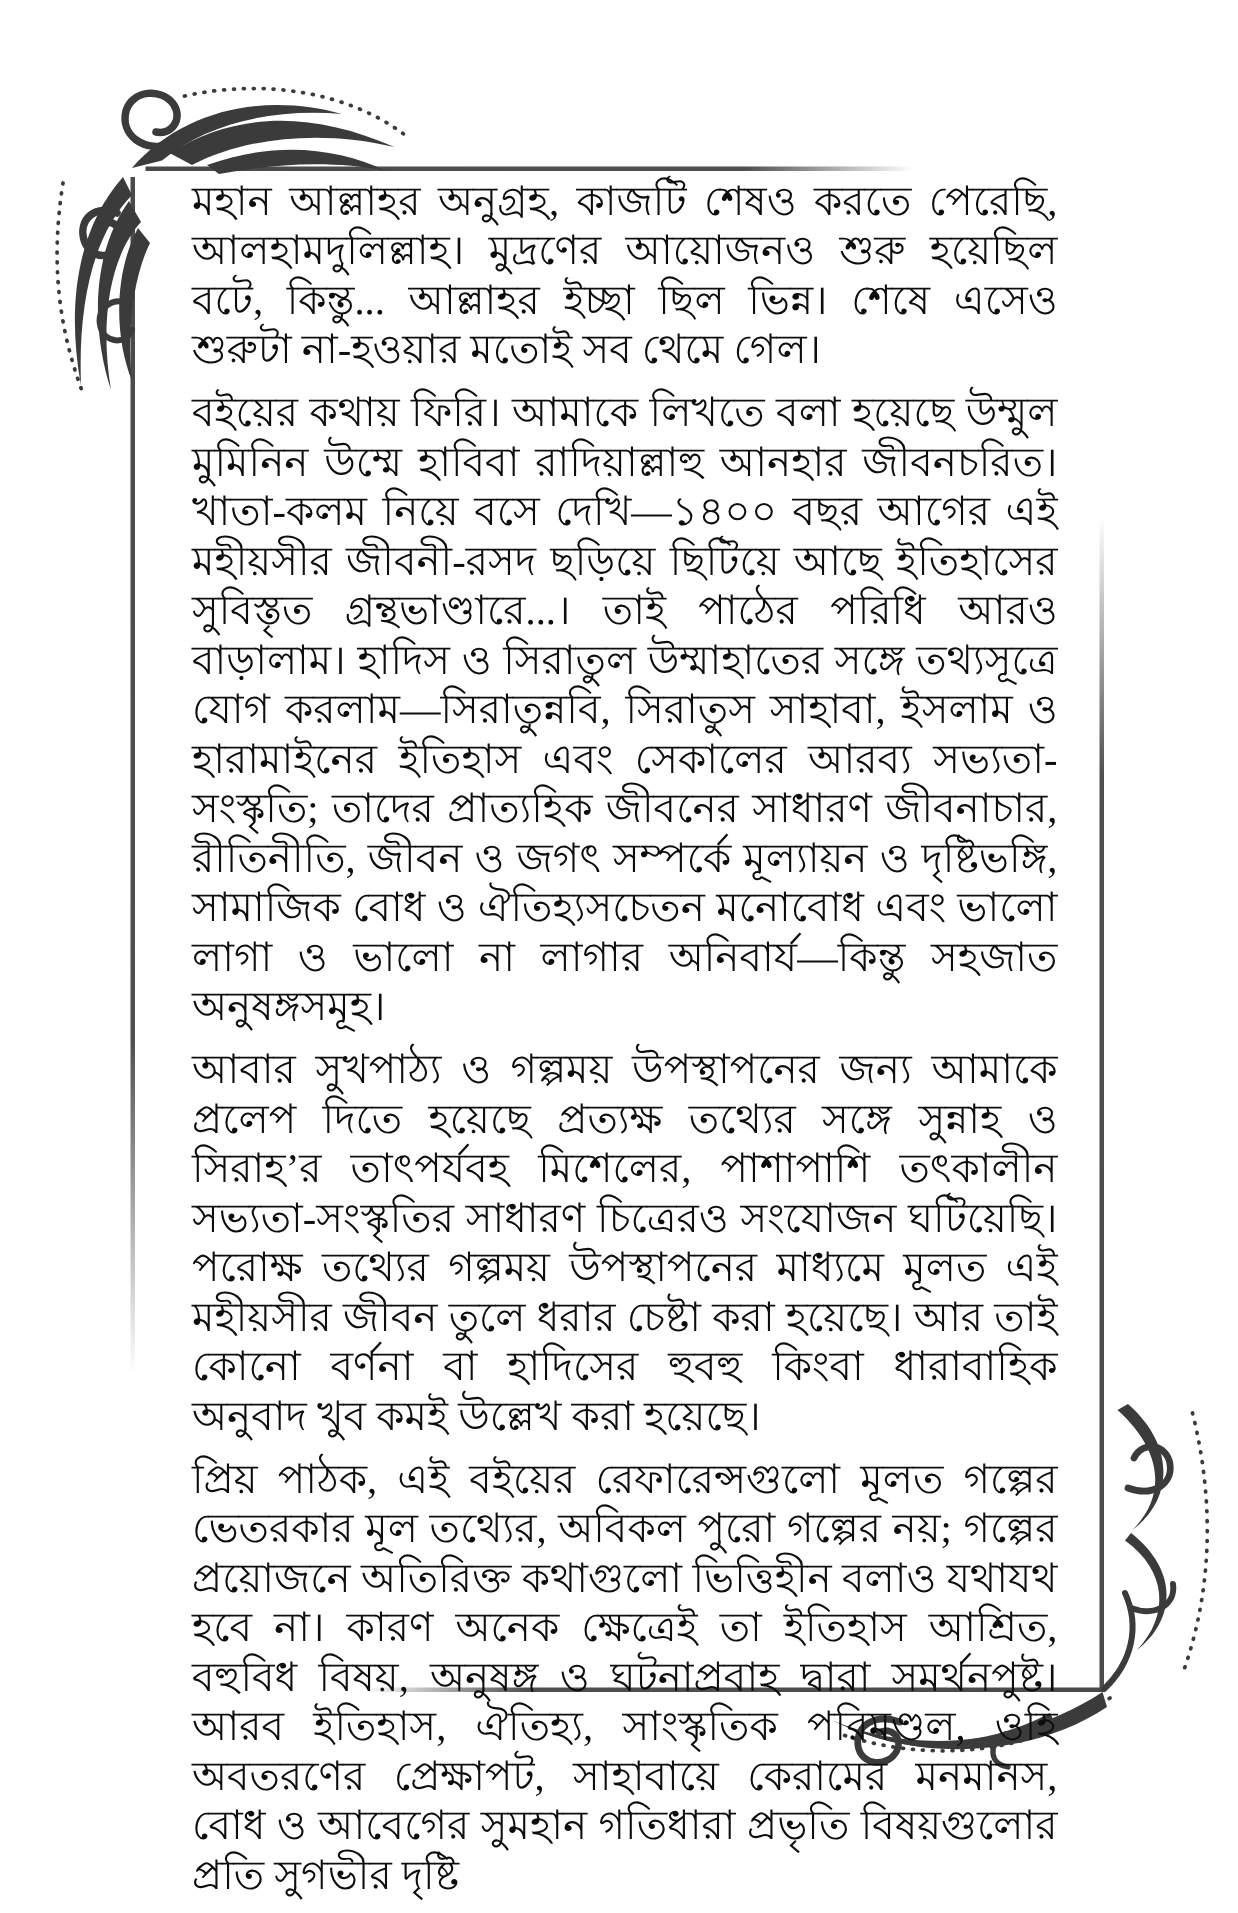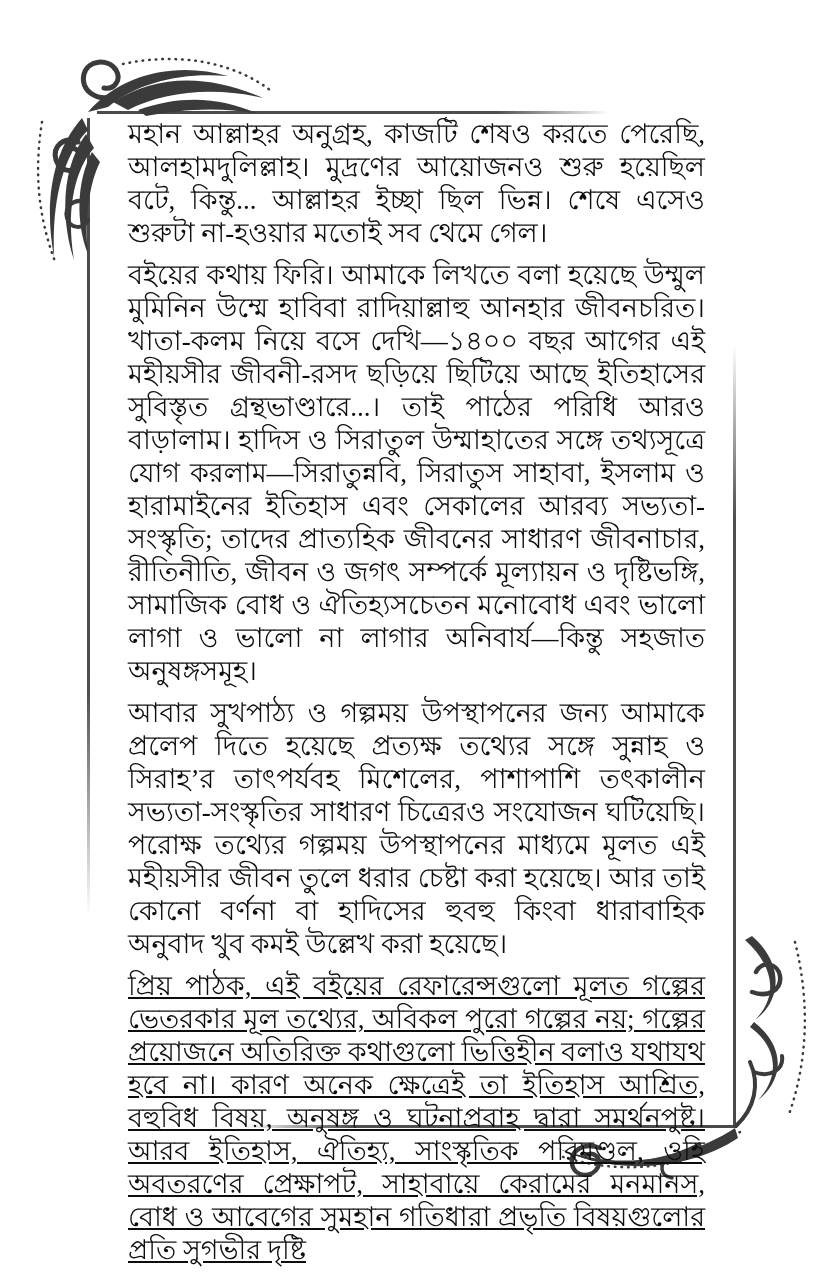--- a/index.html
+++ b/index.html
@@ -44,21 +44,21 @@
   
   .text-block {
     position: absolute;
     left: 128px; top: 118px; width: 577px;
     color: #0d0d0d;
     font-size: 27px;
     line-height: 33px;
     text-align: justify;
   }
   .text-block p { margin: 0 0 9px 0; }
-  .text-block p:last-child { margin-bottom: 0; text-decoration: underline; }
+  .text-block p:last-child { margin-bottom: 0; }
 </style>
 </head>
 <body>
 
 <div class="page">
 
   <div class="frame-line frame-top"></div>
   <div class="frame-line frame-left"></div>
   <div class="frame-line frame-right"></div>
   <div class="frame-line frame-bottom"></div>

